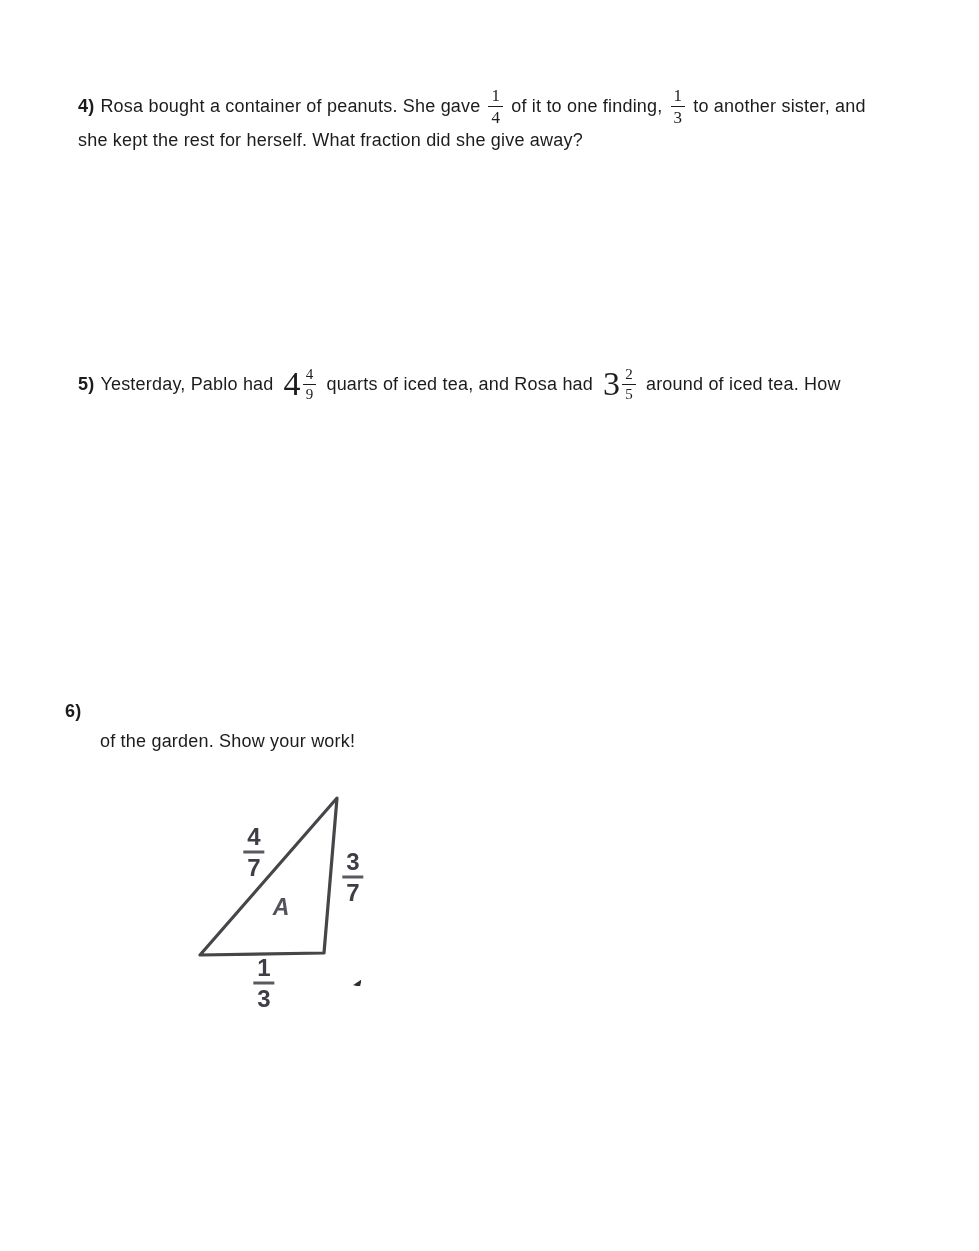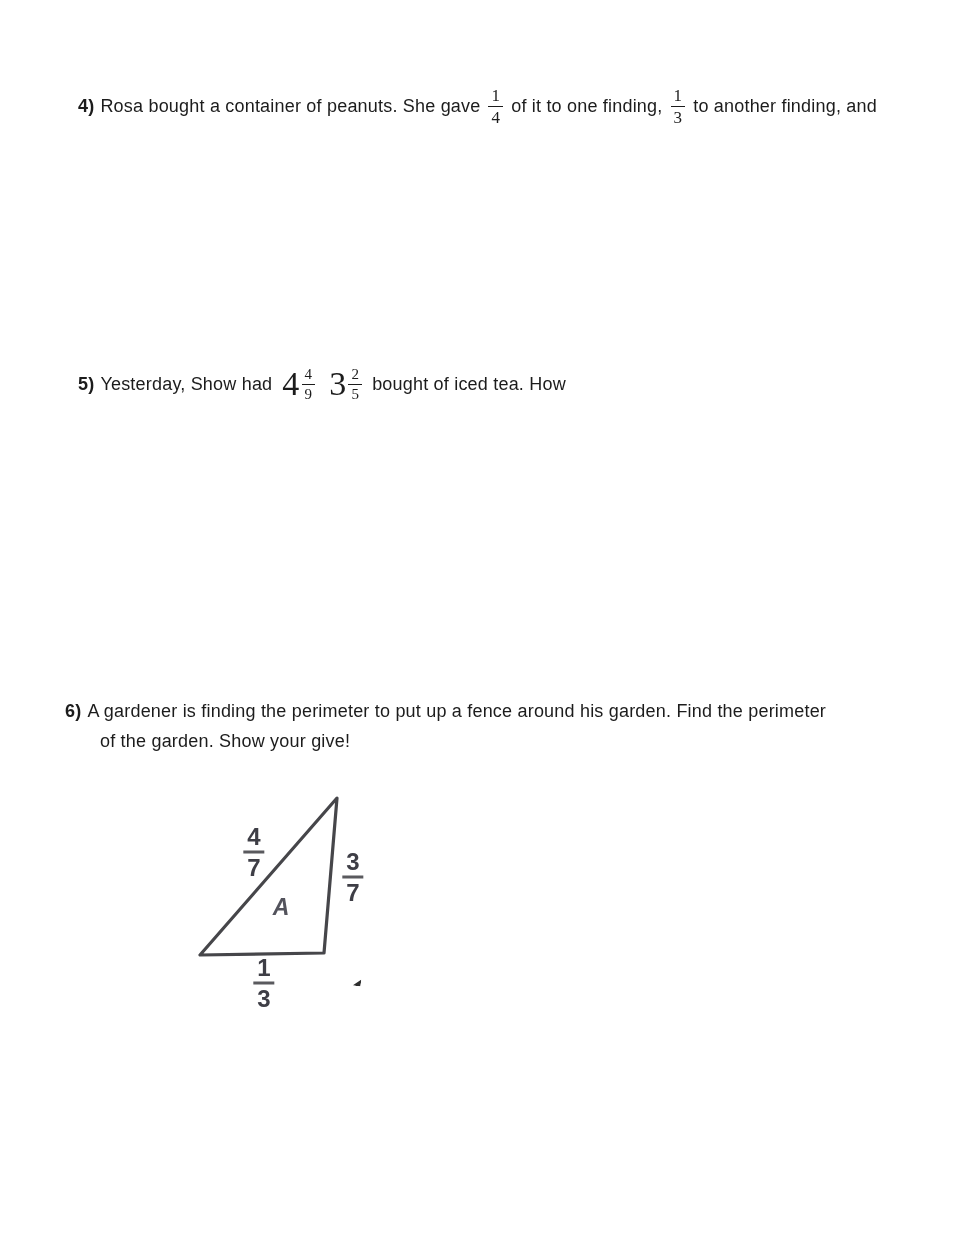--- a/index.html
+++ b/index.html
@@ -109,53 +109,56 @@
       <span class="txt">Rosa bought a container of peanuts. She gave</span>
       <span class="frac">
         <span class="num">1</span>
         <span class="den">4</span>
       </span>
       <span class="txt">of it to one finding,</span>
       <span class="frac">
         <span class="num">1</span>
         <span class="den">3</span>
       </span>
-      <span class="txt">to another finding, and</span>
+      <span class="txt">to another sister, and</span>
+    </div>
+    <div class="line line2">
+      <span class="txt">she kept the rest for herself. What fraction did she give away?</span>
     </div>
   </section>
 
   <section class="problem p5">
     <div class="line line1">
       <span class="pnum">5)</span>
-      <span class="txt">Yesterday, Show had</span>
+      <span class="txt">Yesterday, Pablo had</span>
       <span class="mixed">
         <span class="whole">4</span>
         <span class="frac">
           <span class="num">4</span>
           <span class="den">9</span>
         </span>
       </span>
+      <span class="txt">quarts of iced tea, and Rosa had</span>
       <span class="mixed">
         <span class="whole">3</span>
         <span class="frac">
           <span class="num">2</span>
           <span class="den">5</span>
         </span>
       </span>
-      <span class="txt">bought of iced tea. How</span>
+      <span class="txt">around of iced tea. How</span>
     </div>
   </section>
 
   <section class="problem p6">
     <div class="line line1">
       <span class="pnum">6)</span>
-      <span class="txt">A gardener is finding the perimeter to put up a fence around his garden. Find the perimeter</span>
     </div>
     <div class="line line2">
-      <span class="txt">of the garden. Show your give!</span>
+      <span class="txt">of the garden. Show your work!</span>
     </div>
   </section>
 
   <figure class="figure">
     <svg width="210" height="240" viewBox="0 0 210 240">
       <polygon points="147,13 10,170 134,168" fill="none" stroke="#46464a" stroke-width="3.2" stroke-linejoin="round" stroke-linecap="round"></polygon>
     </svg>
 
     <div class="tlabel tlabel-left">
       <span class="num">4</span>

